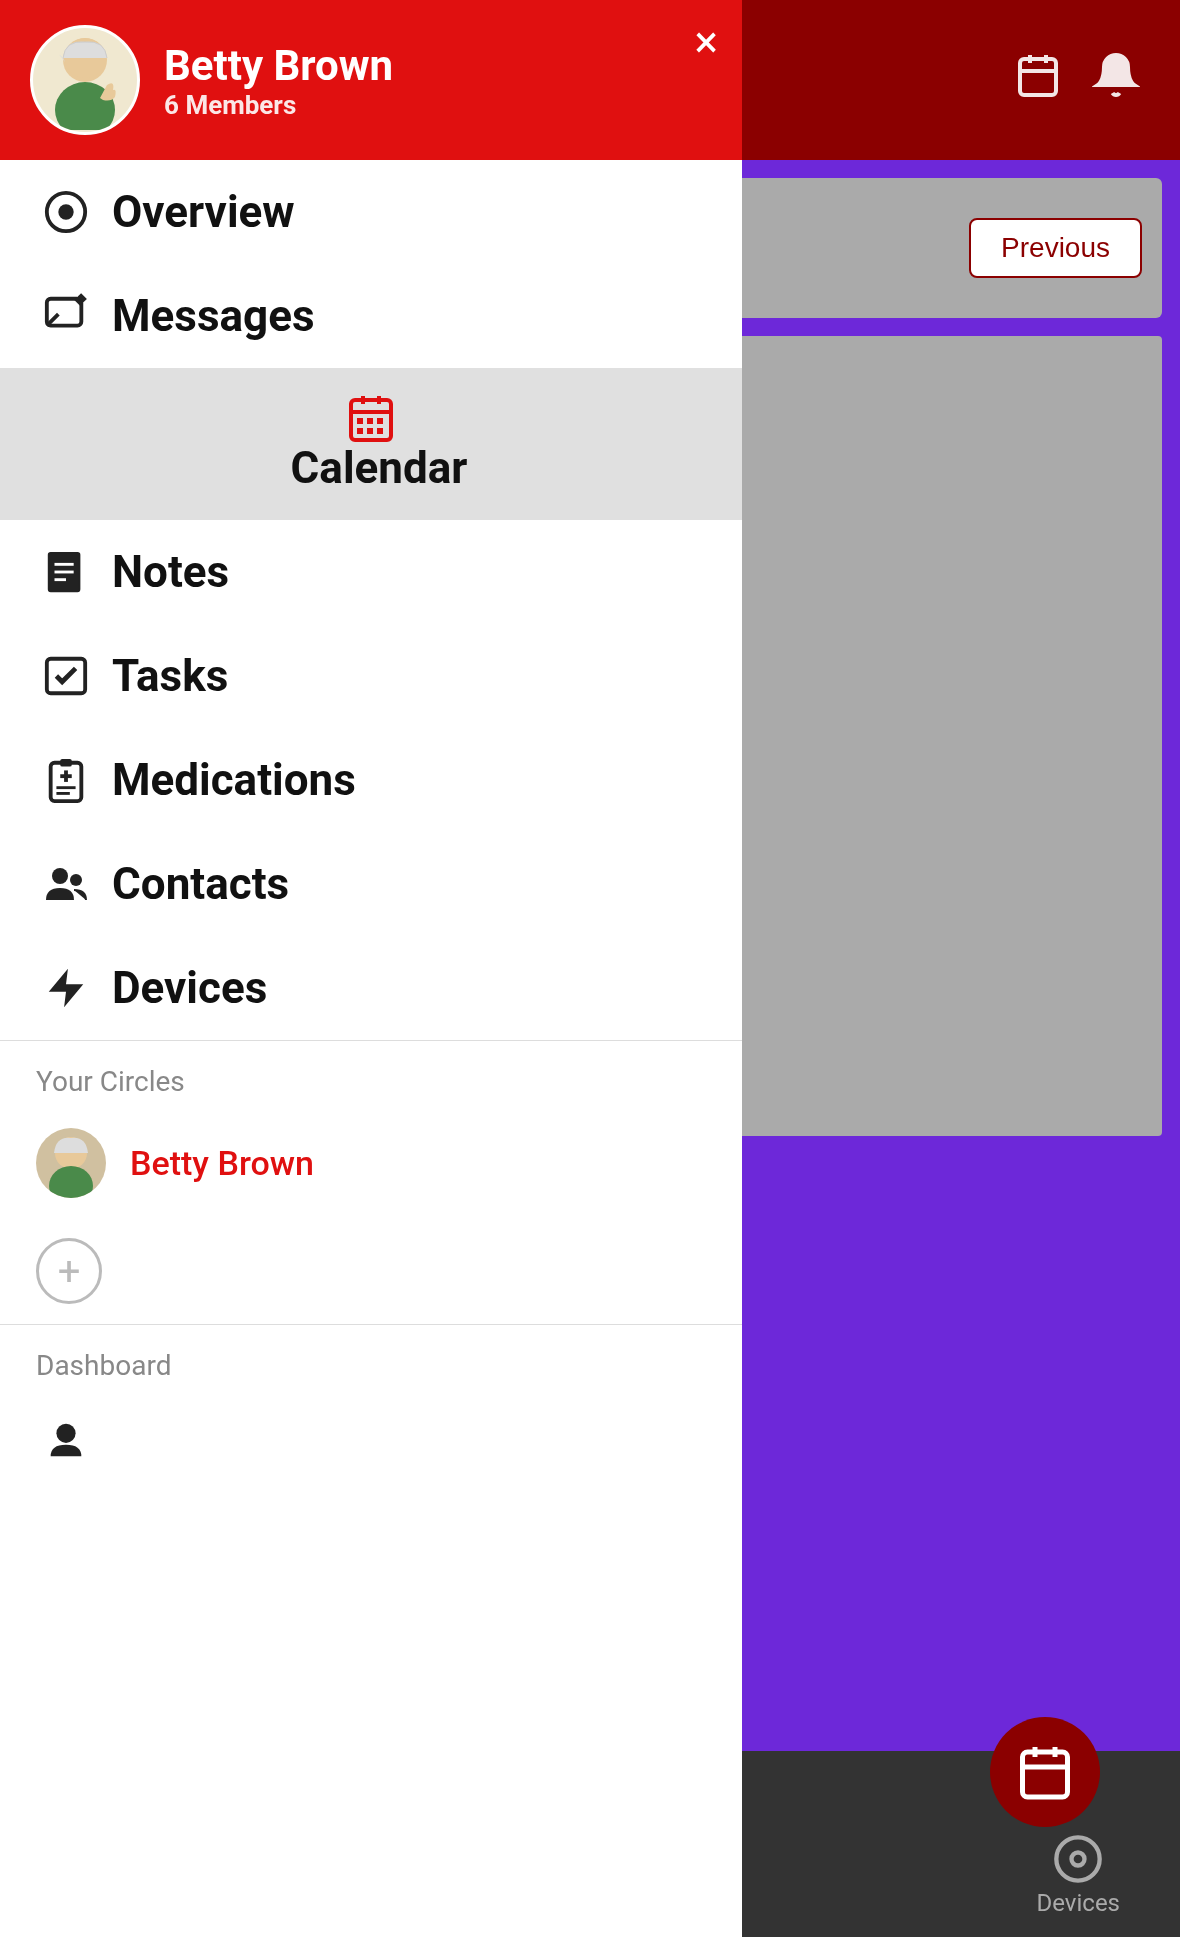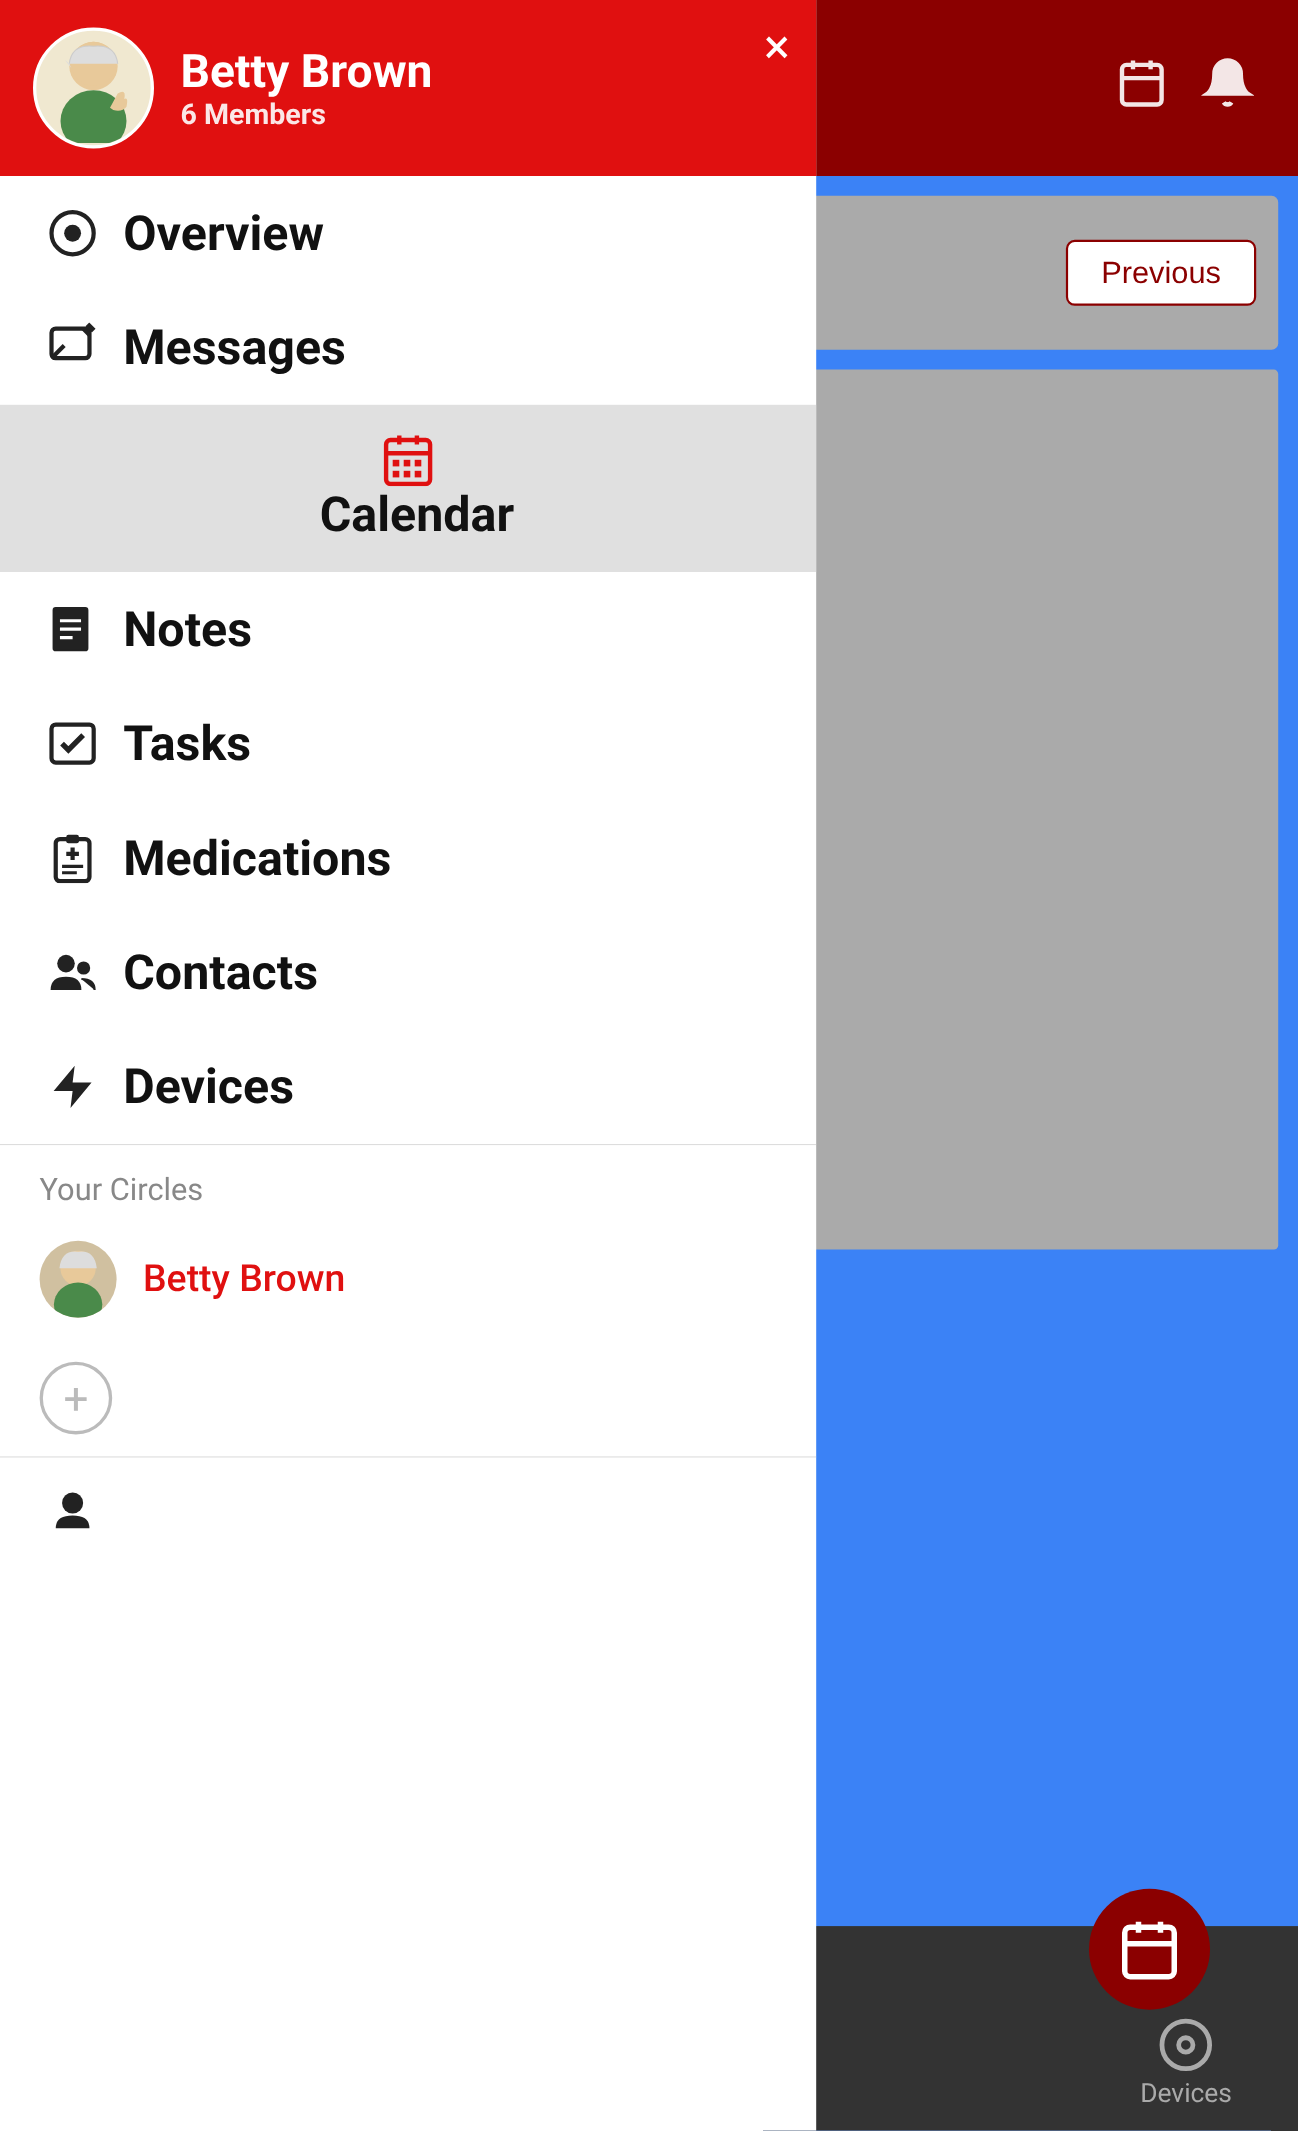--- a/index.html
+++ b/index.html
@@ -12,21 +12,21 @@
       position: relative;
     }
 
     
     .right-panel {
       position: absolute;
       left: 630px;
       top: 0;
       right: 0;
       bottom: 0;
-      background: #3b82f6;
+      background: #6d28d9;
       z-index: 1;
     }
 
     .right-panel-top {
       background: #8b0000;
       height: 160px;
       display: flex;
       align-items: center;
       justify-content: flex-end;
       padding-right: 40px;
@@ -449,20 +449,23 @@
       </div>
       <span class="circle-name">Betty Brown</span>
     </div>
 
     <div class="create-circle-item">
       <div class="plus-circle">+</div>
     </div>
 
     <div class="divider"></div>
 
+    <div class="dashboard-section">
+      <div class="dashboard-title">Dashboard</div>
+    </div>
 
     <div class="nav-item" style="padding-bottom:10px;">
       <div class="nav-icon">
         <svg width="46" height="46" viewBox="0 0 24 24">
           <circle cx="12" cy="8" r="5" fill="#222"></circle>
           <path d="M4 20 Q4 14 12 14 Q20 14 20 20" fill="#222"></path>
         </svg>
       </div>
     </div>
 

